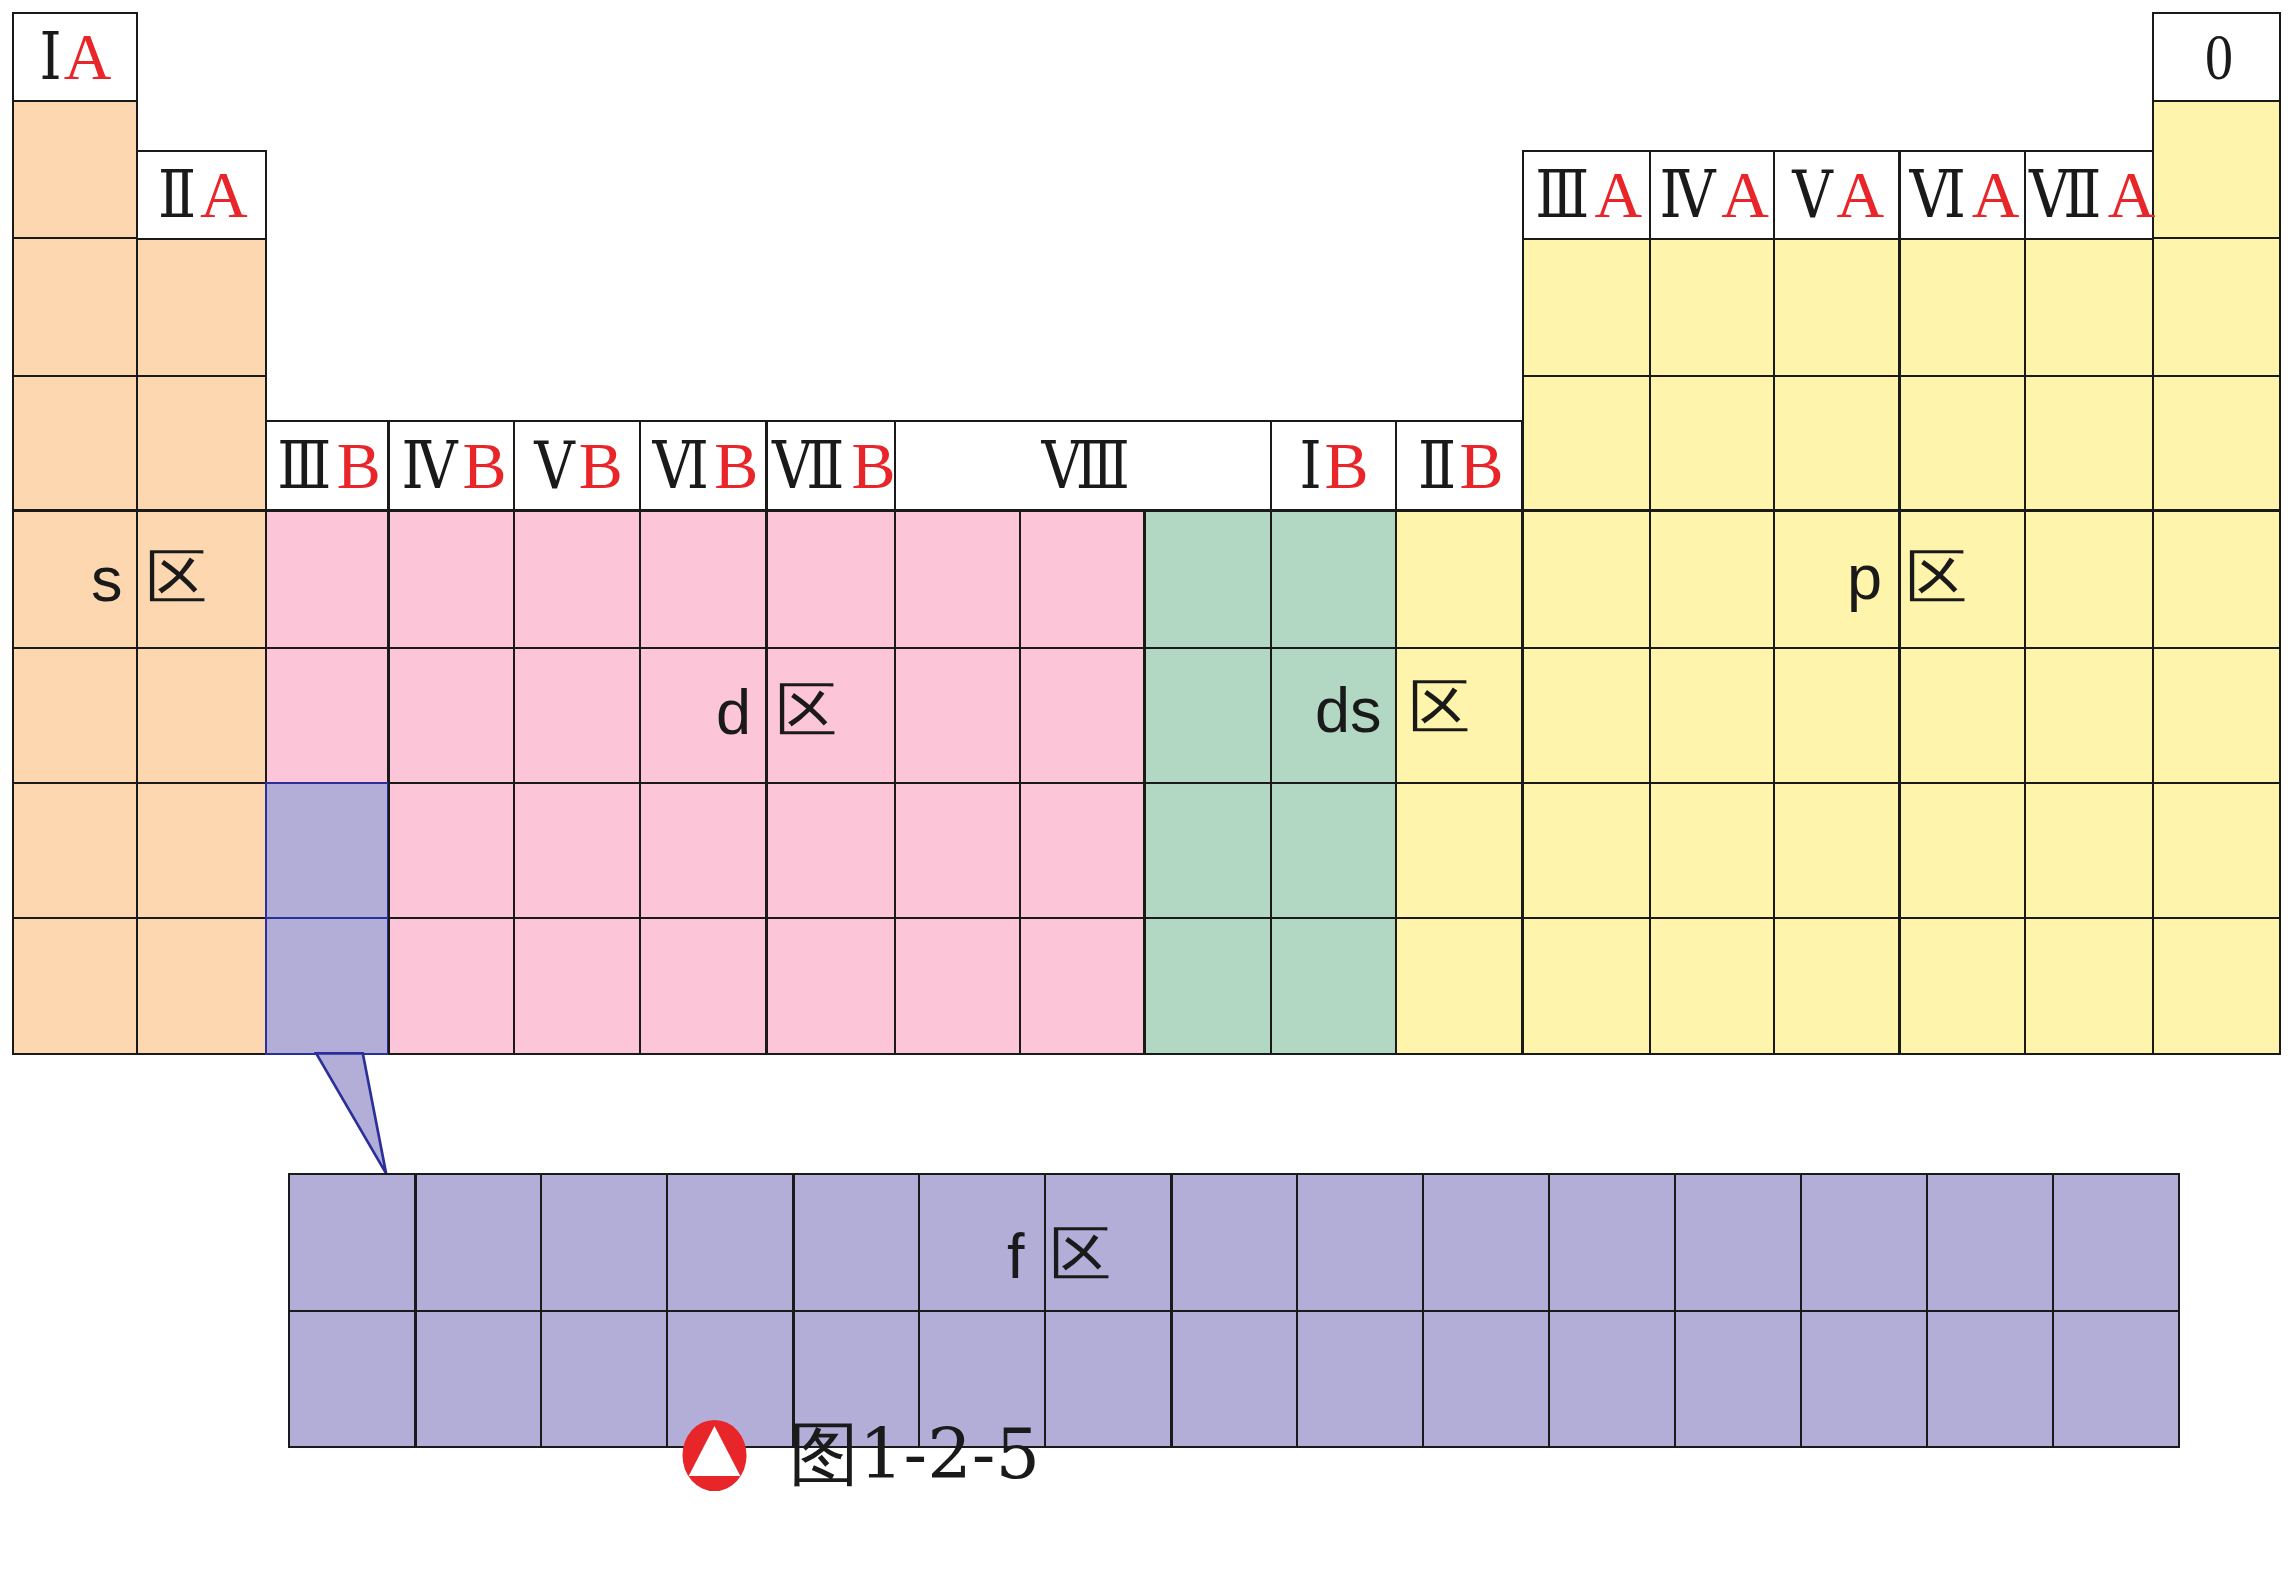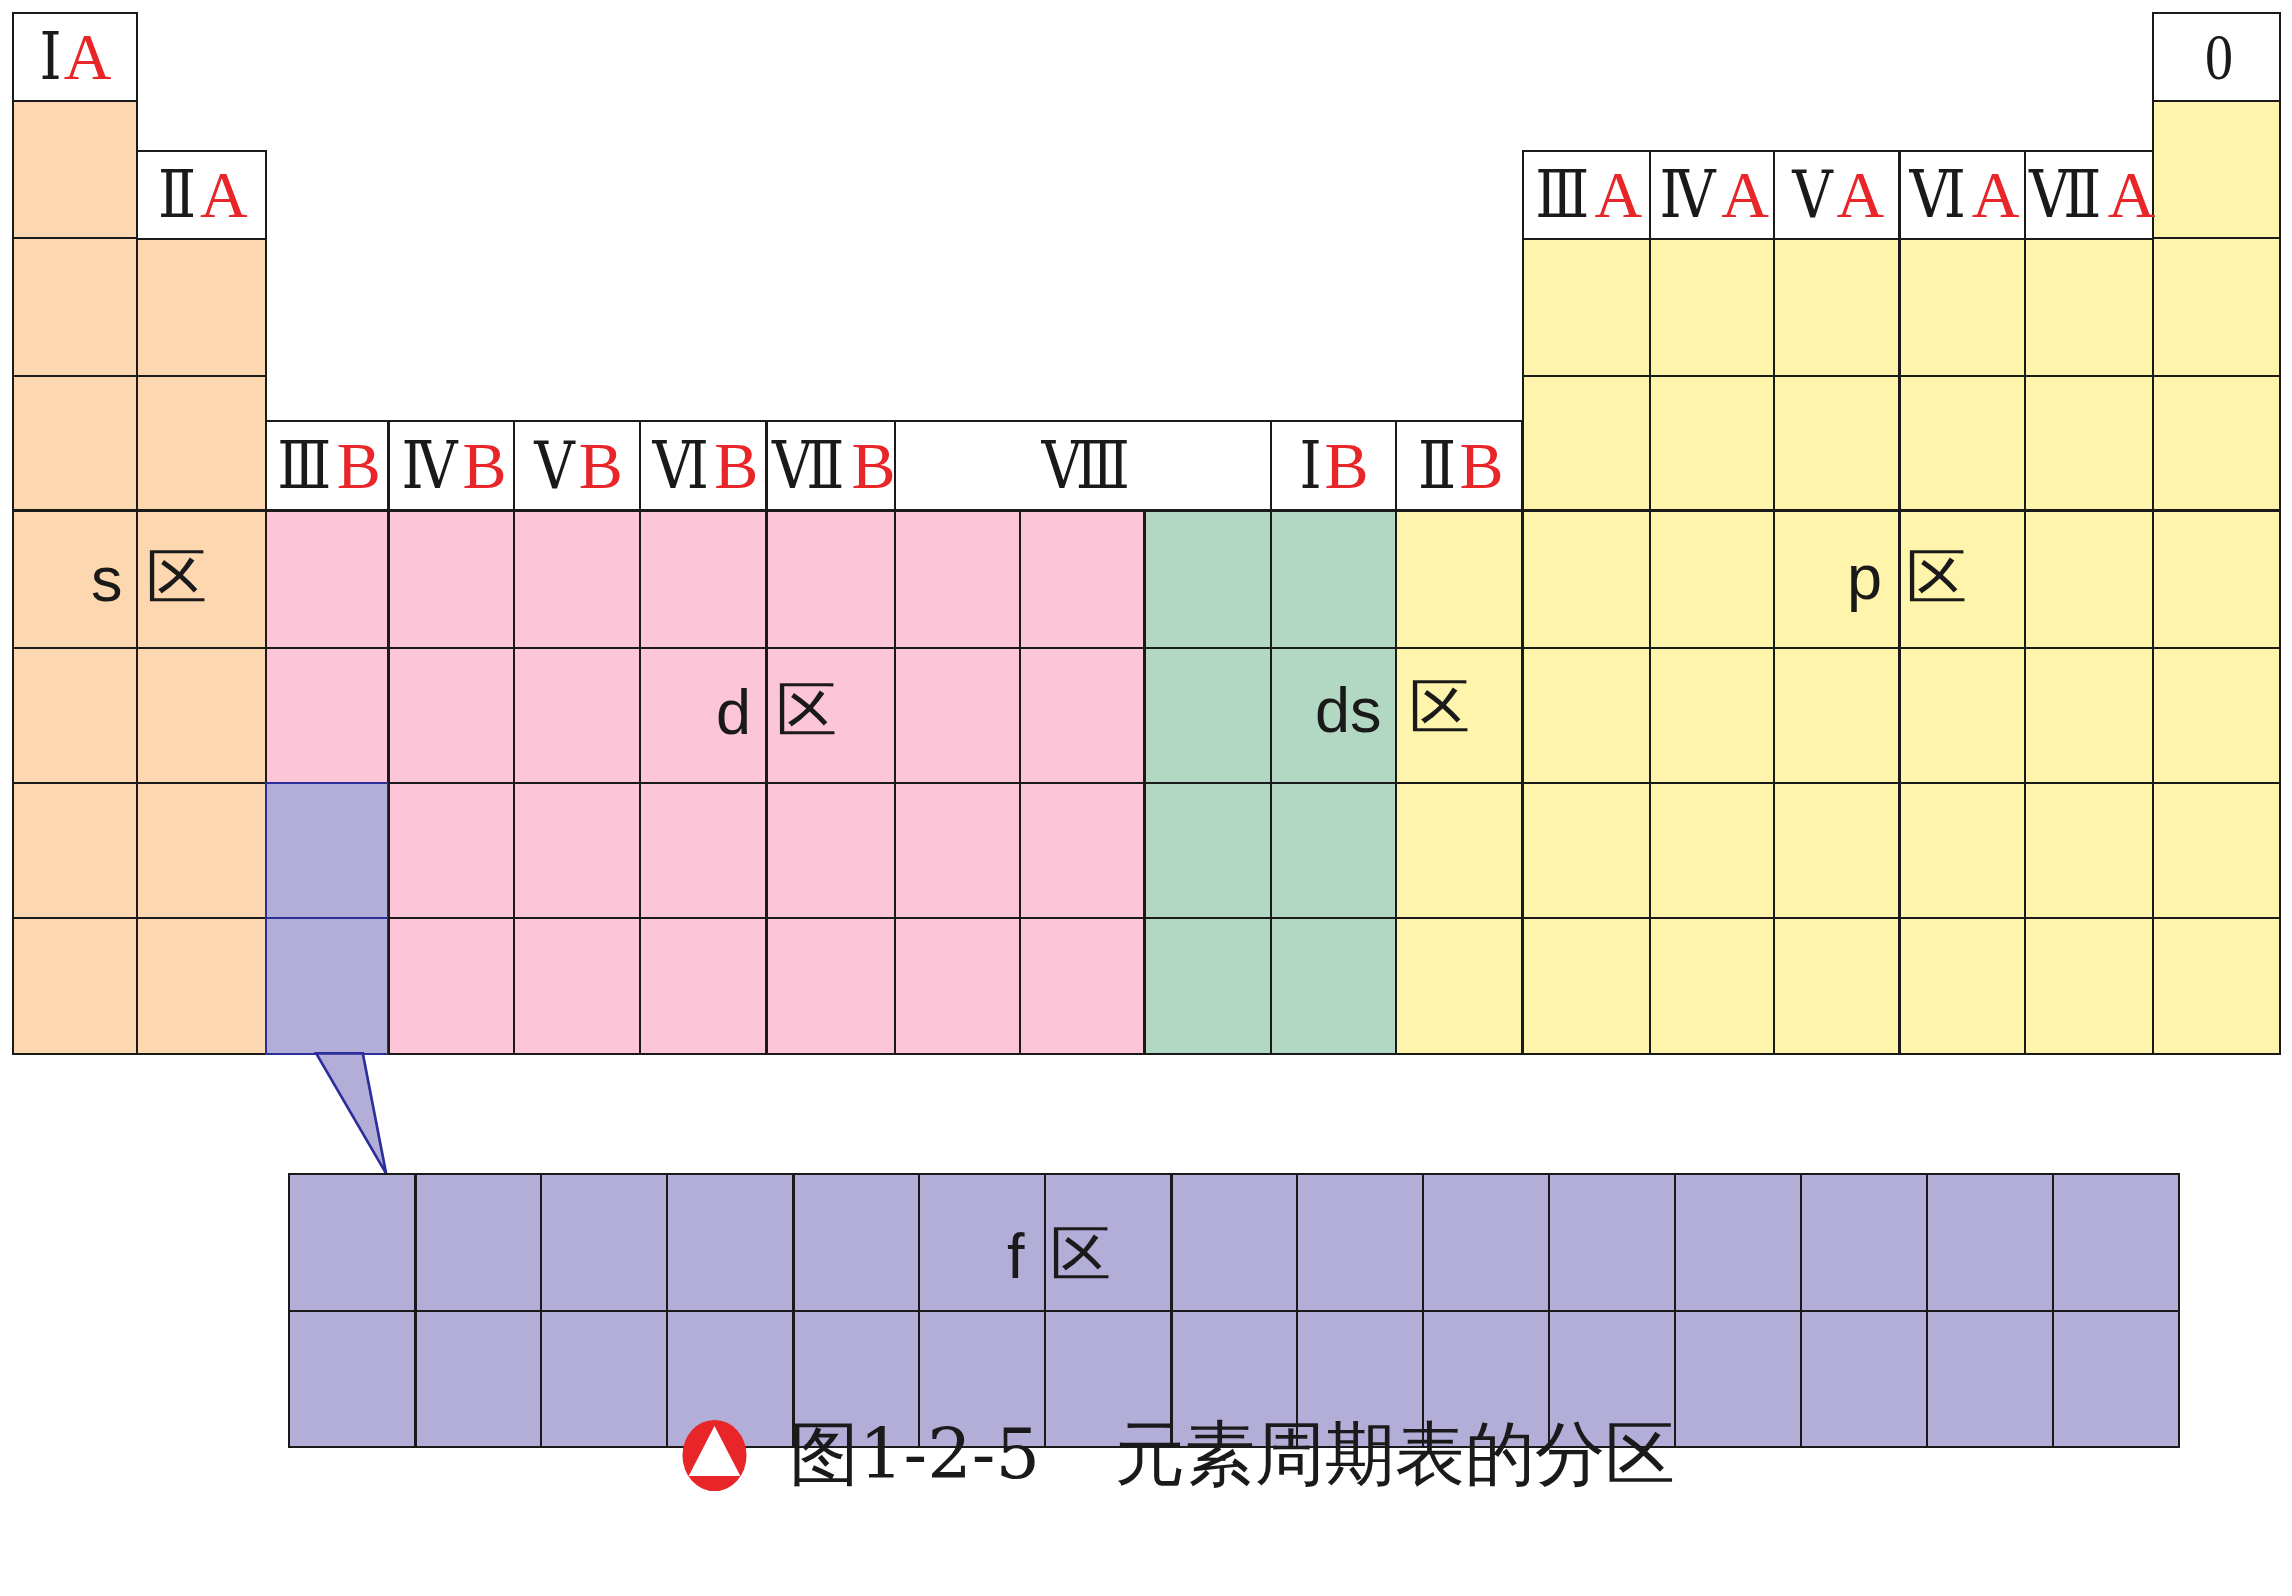--- a/index.html
+++ b/index.html
@@ -231,16 +231,15 @@
 
   <span class="blk-label" style="left:1007px; top:1225px;">f</span>
   <span class="blk-qu" style="left:1050px; top:1223px;">区</span>
 
   <div class="caption">
     <svg class="caption-icon" viewBox="0 0 82 82">
       <ellipse cx="41" cy="41" rx="36" ry="40" fill="#E8262A"></ellipse>
       <polygon points="41,8 70,64 12,64" fill="#ffffff"></polygon>
     </svg>
     <span class="caption-text">图1-2-5</span>
-    <span class="caption-text" style="margin-left:75px;">元素周期表的分区</span>
   </div>
 </div>
 
 
 </body></html>

